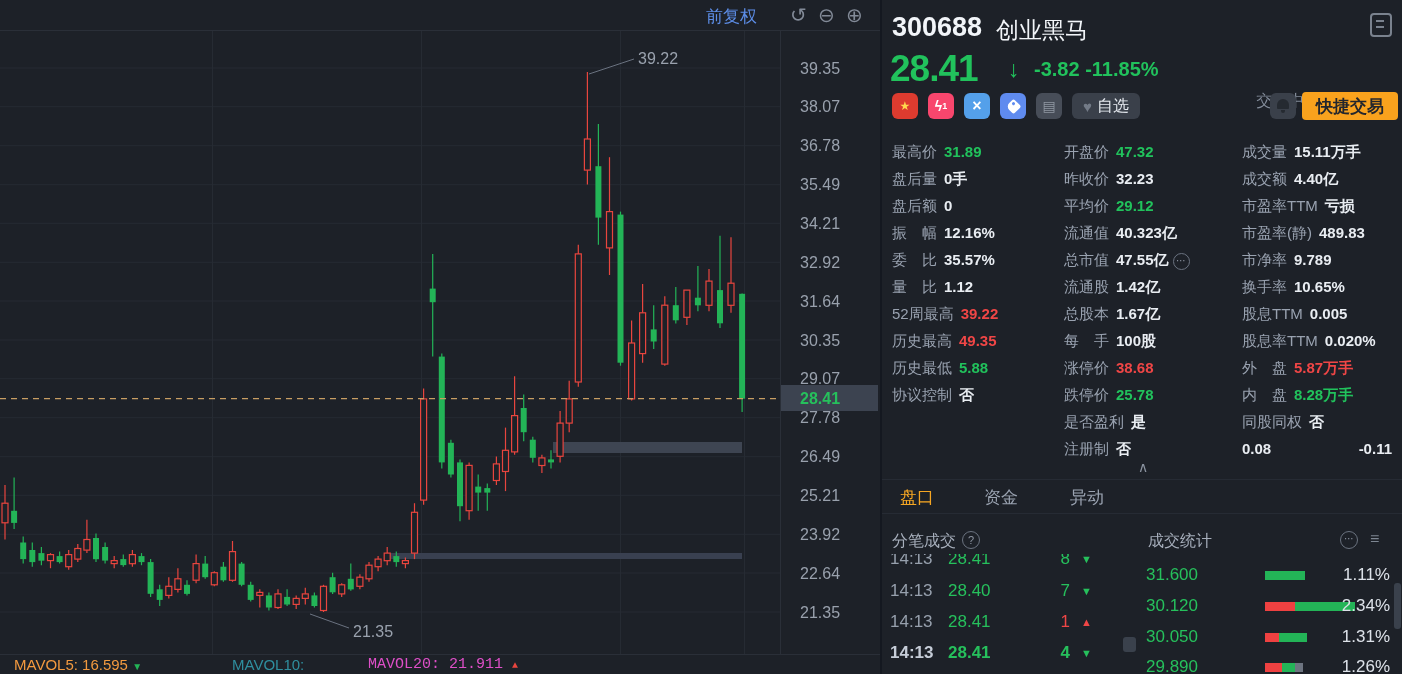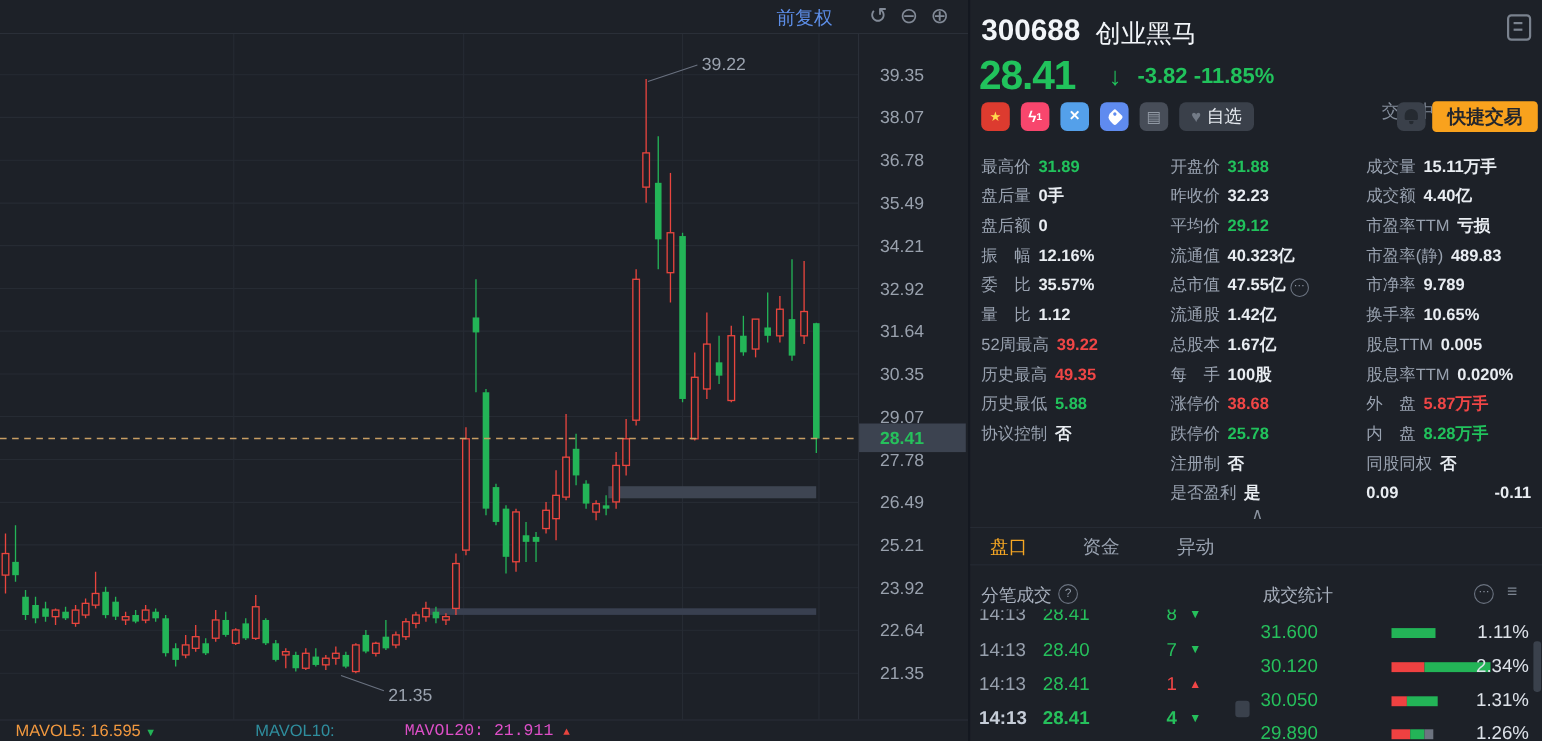--- a/index.html
+++ b/index.html
@@ -349,47 +349,47 @@
         <div class="srow"><span class="slab">盘后额</span><b class="v-w">0</b></div>
         <div class="srow"><span class="slab">振　幅</span><b class="v-w">12.16%</b></div>
         <div class="srow"><span class="slab">委　比</span><b class="v-w">35.57%</b></div>
         <div class="srow"><span class="slab">量　比</span><b class="v-w">1.12</b></div>
         <div class="srow"><span class="slab">52周最高</span><b class="v-r">39.22</b></div>
         <div class="srow"><span class="slab">历史最高</span><b class="v-r">49.35</b></div>
         <div class="srow"><span class="slab">历史最低</span><b class="v-g">5.88</b></div>
         <div class="srow"><span class="slab">协议控制</span><b class="v-w">否</b></div>
       </div>
     <div class="stat-col sc2" id="stat-col2">
-        <div class="srow"><span class="slab">开盘价</span><b class="v-g">31.88</b></div>
+        <div class="srow"><span class="slab">开盘价</span><b class="v-g">47.32</b></div>
         <div class="srow"><span class="slab">昨收价</span><b class="v-w">32.23</b></div>
         <div class="srow"><span class="slab">平均价</span><b class="v-g">29.12</b></div>
         <div class="srow"><span class="slab">流通值</span><b class="v-w">40.323亿</b></div>
         <div class="srow"><span class="slab">总市值</span><b class="v-w">47.55亿</b><span class="more-ico">⋯</span></div>
         <div class="srow"><span class="slab">流通股</span><b class="v-w">1.42亿</b></div>
         <div class="srow"><span class="slab">总股本</span><b class="v-w">1.67亿</b></div>
         <div class="srow"><span class="slab">每　手</span><b class="v-w">100股</b></div>
         <div class="srow"><span class="slab">涨停价</span><b class="v-r">38.68</b></div>
         <div class="srow"><span class="slab">跌停价</span><b class="v-g">25.78</b></div>
+        <div class="srow"><span class="slab">是否盈利</span><b class="v-w">是</b></div>
         <div class="srow"><span class="slab">注册制</span><b class="v-w">否</b></div>
-        <div class="srow"><span class="slab">是否盈利</span><b class="v-w">是</b></div>
       </div>
     <div class="stat-col sc3" id="stat-col3">
         <div class="srow"><span class="slab">成交量</span><b class="v-w">15.11万手</b></div>
         <div class="srow"><span class="slab">成交额</span><b class="v-w">4.40亿</b></div>
         <div class="srow"><span class="slab">市盈率TTM</span><b class="v-w">亏损</b></div>
         <div class="srow"><span class="slab">市盈率(静)</span><b class="v-w">489.83</b></div>
         <div class="srow"><span class="slab">市净率</span><b class="v-w">9.789</b></div>
         <div class="srow"><span class="slab">换手率</span><b class="v-w">10.65%</b></div>
         <div class="srow"><span class="slab">股息TTM</span><b class="v-w">0.005</b></div>
         <div class="srow"><span class="slab">股息率TTM</span><b class="v-w">0.020%</b></div>
         <div class="srow"><span class="slab">外　盘</span><b class="v-r">5.87万手</b></div>
         <div class="srow"><span class="slab">内　盘</span><b class="v-g">8.28万手</b></div>
         <div class="srow"><span class="slab">同股同权</span><b class="v-w">否</b></div>
         <div class="srow spread">
-          <b class="v-w">0.09</b>
+          <b class="v-w">0.08</b>
           <b class="v-w">-0.11</b>
         </div>
       </div>
 
     <div id="collapse-chevron">∧</div>
 
     <div id="tab-row">
       <span class="tab t1 active">盘口</span>
       <span class="tab t2">资金</span>
       <span class="tab t3">异动</span>

